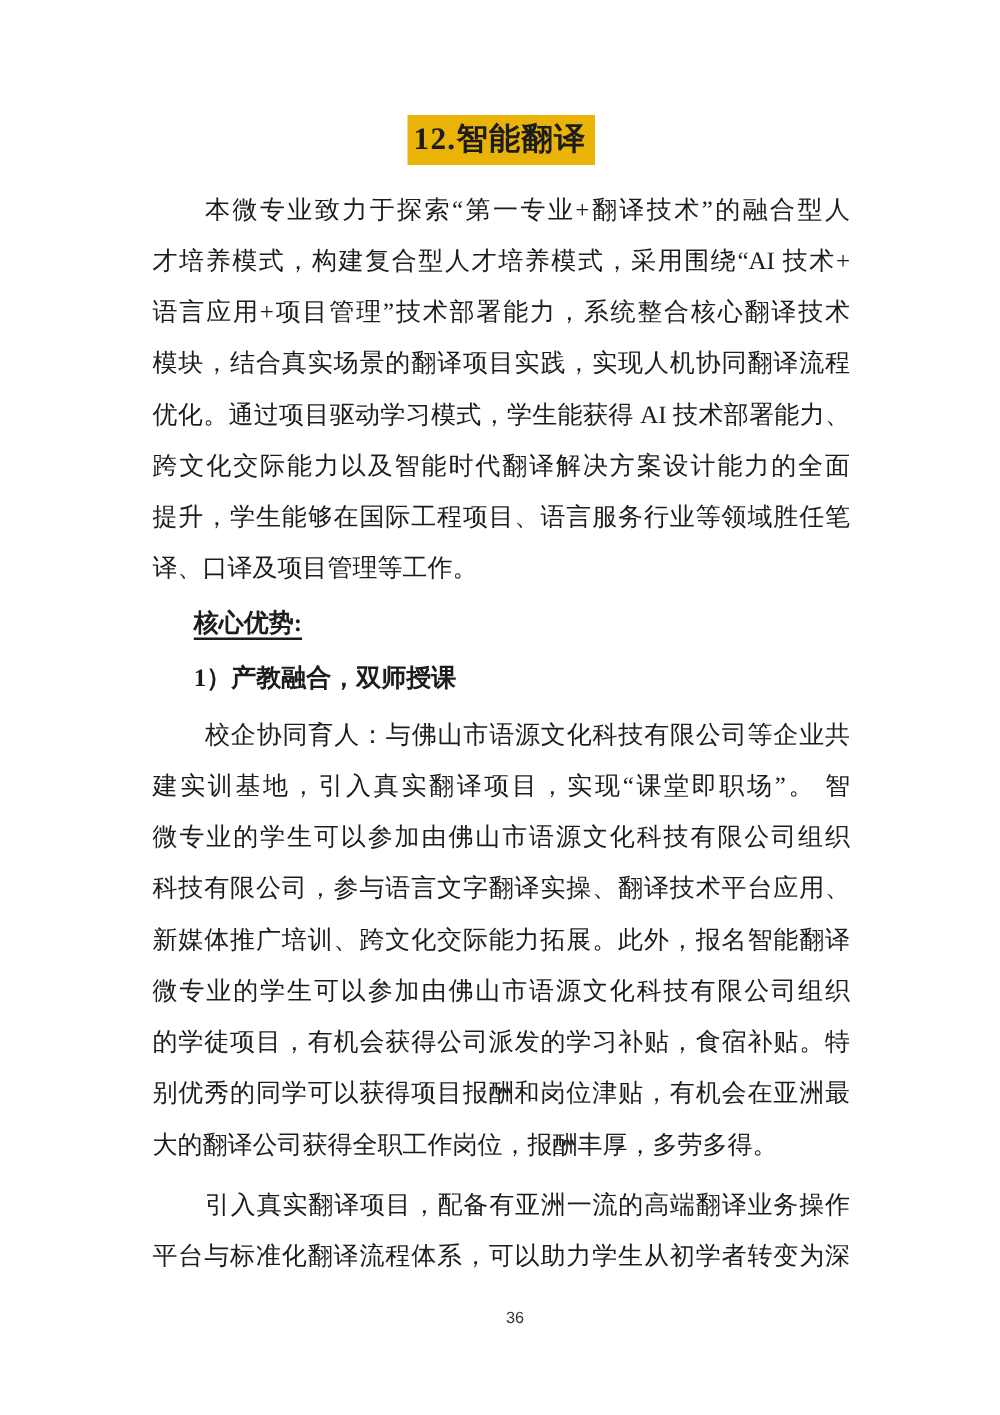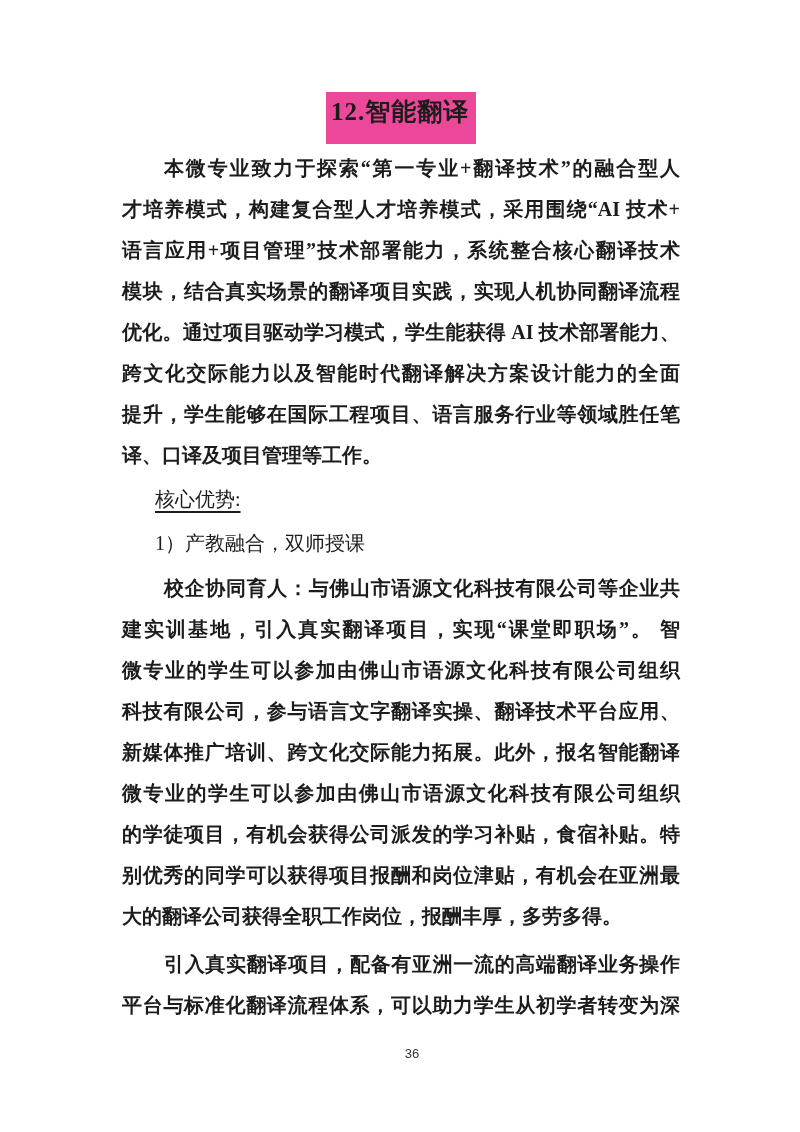--- a/index.html
+++ b/index.html
@@ -22,50 +22,49 @@
     top: 92px;
     width: 558px;
   }
   .doc-title {
     text-align: center;
     margin-bottom: 12px;
     height: 44px;
   }
   .doc-title .hl {
     display: inline-block;
-    background: #ec4899;
+    background: #eab308;
     font-size: 25px;
     font-weight: bold;
     line-height: 34px;
-    padding: 3px 7px 15px 5px;
+    padding: 3px 7px 3px 5px;
     letter-spacing: 1px;
   }
   .para {
     font-size: 20px;
-    font-weight: bold;
   }
   .tline {
     line-height: 41px;
     height: 41px;
     text-align: justify;
     text-align-last: justify;
     text-justify: inter-character;
     white-space: nowrap;
   }
   .tline.first {
     padding-left: 42px;
   }
   .tline.last {
     text-align-last: left;
   }
   .heading-line {
     line-height: 41px;
     height: 41px;
     font-size: 20px;
-    font-weight: normal;
+    font-weight: bold;
     padding-left: 33px;
     margin-top: 3px;
   }
   .heading-line .u {
     text-decoration: underline;
     text-underline-offset: 5px;
     text-decoration-thickness: 1.5px;
   }
   .para2 { margin-top: 4px; }
   .para3 { margin-top: 7px; }

